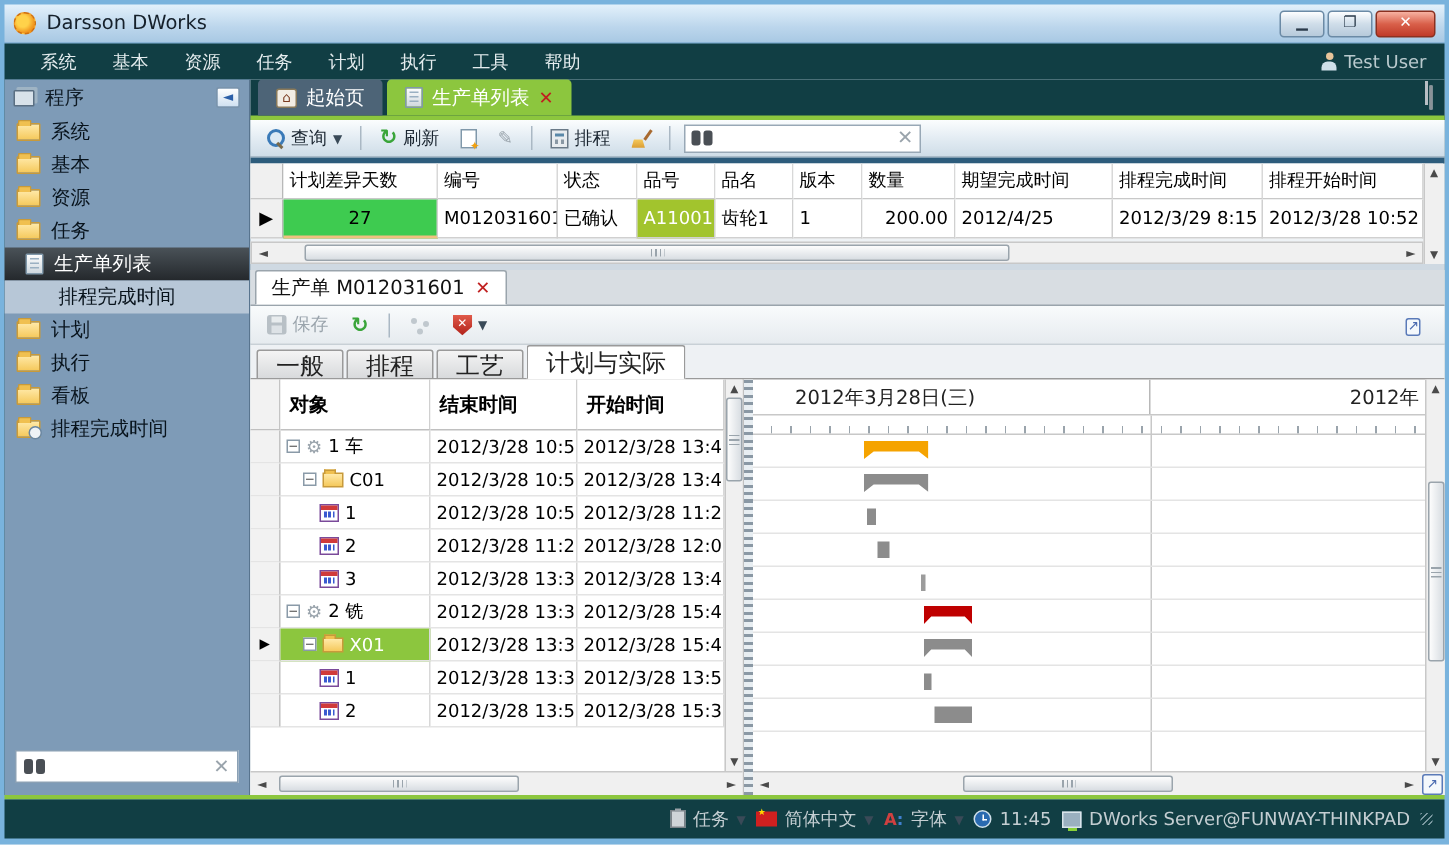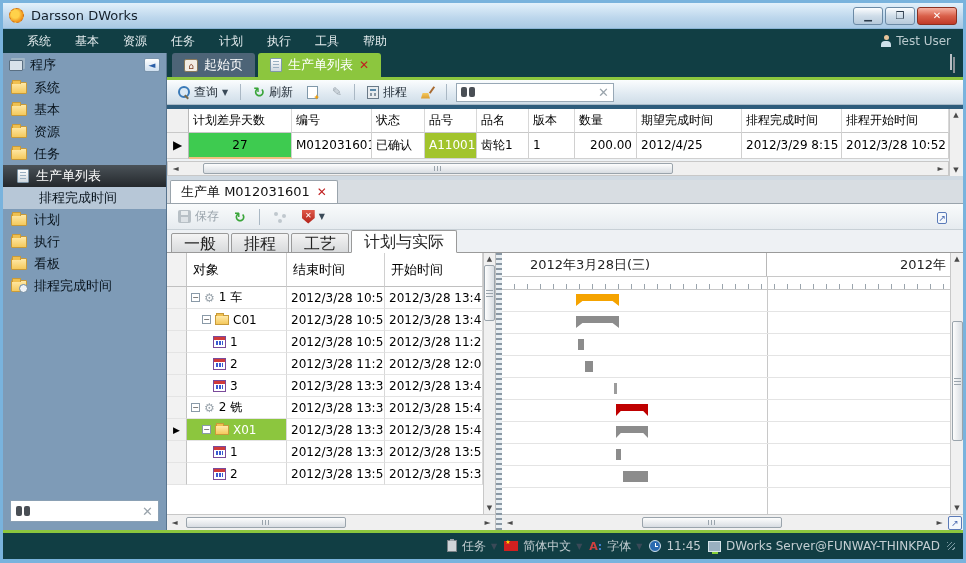--- a/index.html
+++ b/index.html
@@ -118,21 +118,21 @@
   .subtabs { height:23px; display:flex; align-items:flex-end; padding-left:4px; background:#eef1f4; }
   .subtab { height:20px; line-height:19px; padding:0 12px; background:linear-gradient(#f4f4f4,#d8dadc); border:1px solid #9a9a9a; border-radius:2px 2px 0 0; margin-right:2px; color:#222; font-size:16px; }
   .subtab.active { height:23px; line-height:22px; background:#fff; border-bottom:1px solid #fff; position:relative; z-index:2; }
 
   
   .panes { flex:1; display:flex; min-height:0; border-top:1px solid #9a9a9a; background:#fff; margin-top:-1px; }
   .tree-pane { width:329px; display:flex; flex-direction:column; border-right:1px solid #c0c0c0; }
   .tree-body { flex:1; display:flex; min-height:0; }
   .tree-table { width:316px; display:flex; flex-direction:column; }
   .t-header { display:flex; height:34px; }
-  .t-header .tcell { border-right:1px solid #d0d0d0; border-bottom:1px solid #c0c0c0; display:flex; align-items:center; padding:0 6px; background:#fff; color:#000; font-size:13px; }
+  .t-header .tcell { border-right:1px solid #d0d0d0; border-bottom:1px solid #c0c0c0; display:flex; align-items:center; padding:0 6px; background:#fff; color:#000; font-size:13px;font-weight:bold; }
   .t-row { display:flex; height:22px; }
   .t-row .tcell { border-right:1px solid #d8d8d8; border-bottom:1px solid #e4e4e4; display:flex; align-items:center; padding:0 4px; font-size:12px; white-space:nowrap; overflow:hidden; }
   .tcell.selcol { background:#f2f2f2; border-right:1px solid #c4c4c4; justify-content:center; padding:0; color:#000; font-size:9px; }
   .tcell.obj.selected { background:#8cc63e; color:#fff; }
   .expander { width:9px; height:9px; border:1px solid #8a9aa8; background:#fff; color:#444; font-size:8px; line-height:7px; text-align:center; margin-right:4px; flex:none; }
   .ic-gear-s { color:#9aa4ac; font-size:12px; margin-right:4px; }
   .ic-folder-s { width:14px; height:10px; background:linear-gradient(#ffe9a8,#f5c95c); border:1px solid #c89a3a; margin-right:4px; flex:none; position:relative; }
   .ic-folder-s::before { content:""; position:absolute; top:-3px; left:0; width:6px; height:2px; background:#f0c050; border:1px solid #c89a3a; border-bottom:none; }
   .ic-cal { width:13px; height:12px; border:1px solid #7a4a9a; background:#fff; margin-right:4px; flex:none; position:relative; }
   .ic-cal::before { content:""; position:absolute; top:0; left:0; right:0; height:3px; background:#d03a3a; }

